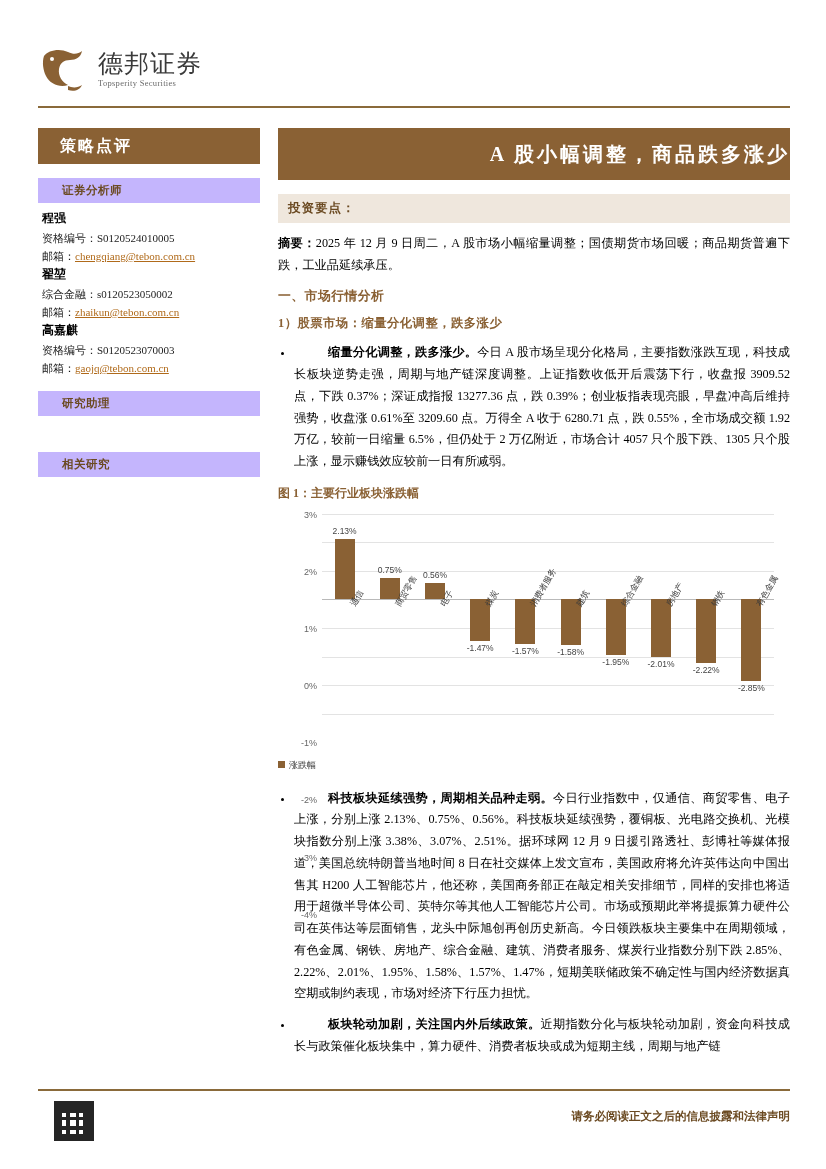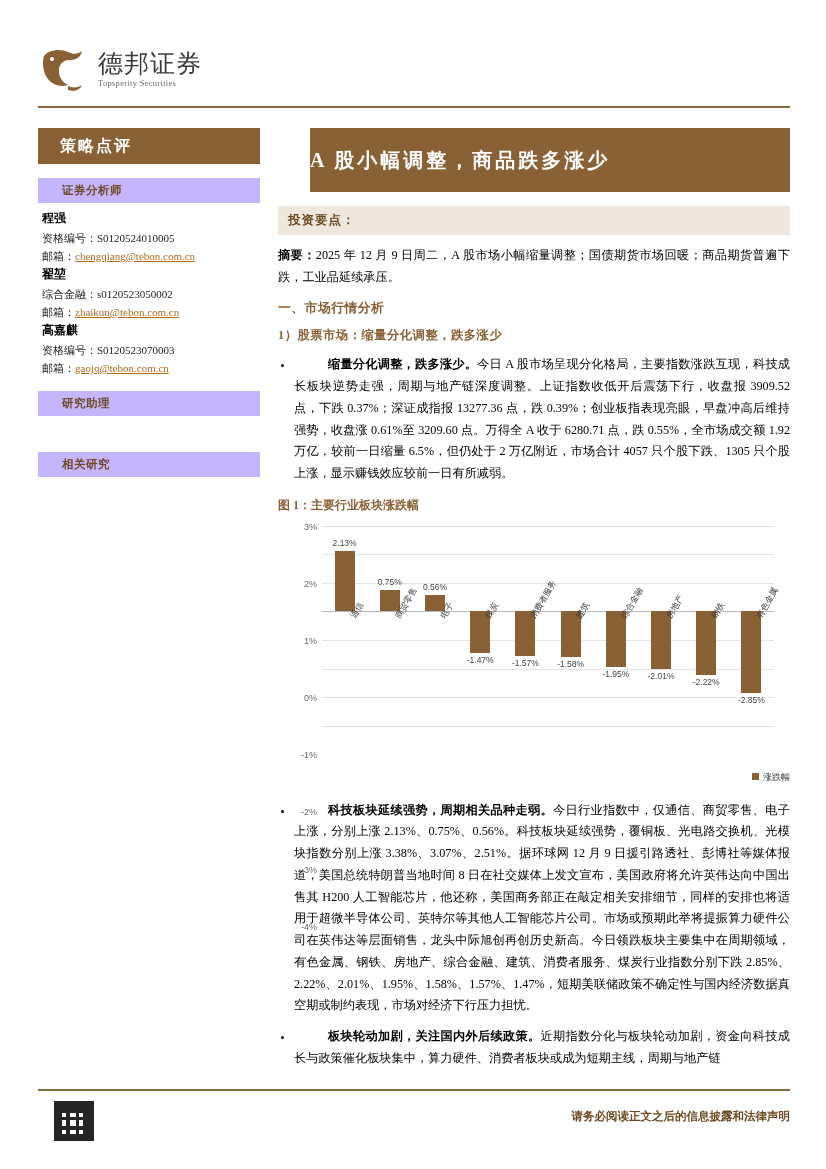--- a/index.html
+++ b/index.html
@@ -96,22 +96,22 @@
   }
   .grey-line { color:#222; }
 
   
   .rightcol {
     position: absolute; left: 278px; top: 128px;
     width: 512px;
   }
   .title-bar {
     background: #8a6134;
-    height: 64px;
-    display:flex; align-items:center; justify-content:flex-start;margin-left:32px;
+    height: 52px;
+    display:flex; align-items:center; justify-content:flex-end;
   }
   .title-bar span {
     color: #fff;
     font-size: 20px;
     font-weight: bold;
     letter-spacing: 3px;
   }
   .points-bar {
     margin-top: 14px;
     background: #efe7dd;
@@ -197,21 +197,21 @@
     position: absolute;
     font-size: 8.5px;
     color: #3a3a3a;
     white-space: nowrap;
     transform-origin: left top;
     transform: rotate(-60deg);
   }
   .legend {
     position: absolute;
     left: 0; right: 0; bottom: 6px;
-    text-align: right;
+    text-align: left;
     font-size: 9px; color: #333;
   }
   .legend i {
     display: inline-block;
     width: 7px; height: 7px;
     background: #8a6134;
     margin-right: 4px;
   }
   .source {
     font-size: 10.5px;

